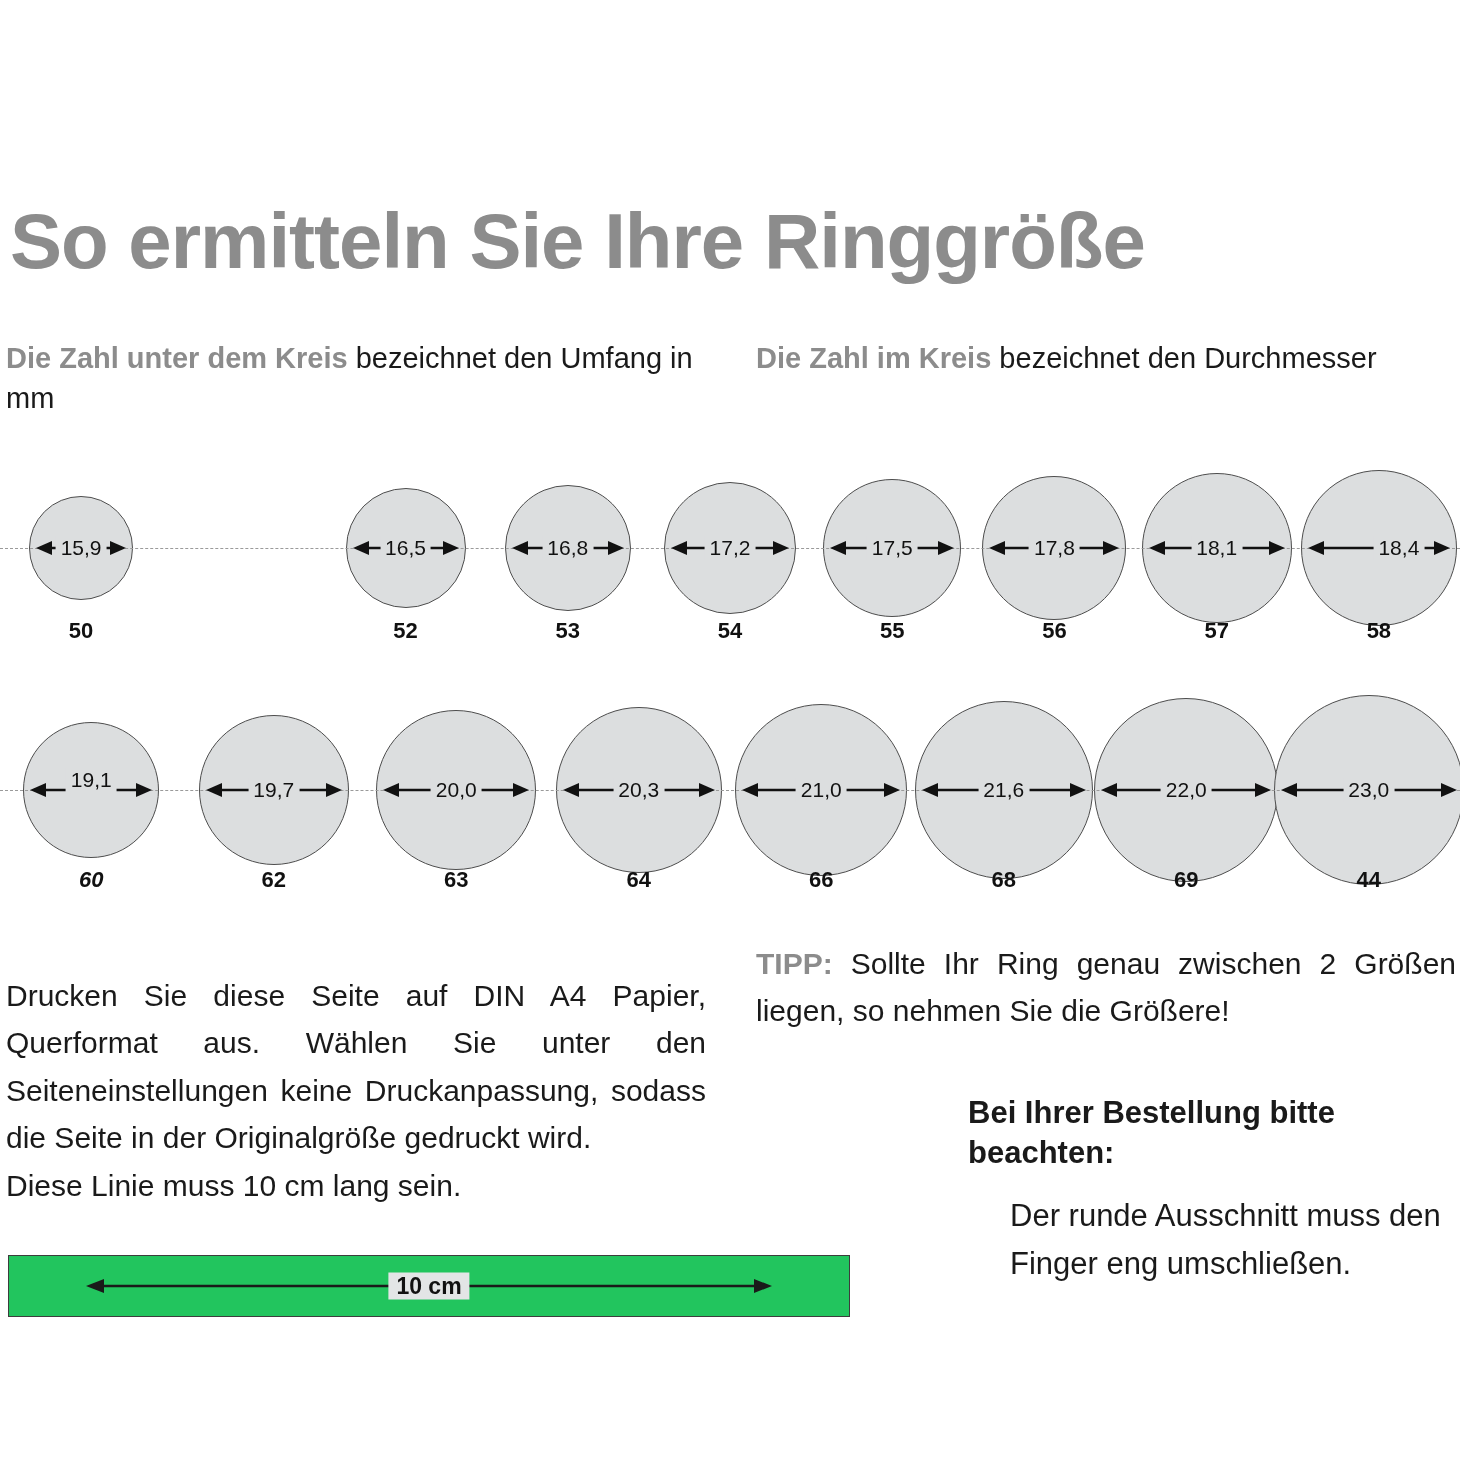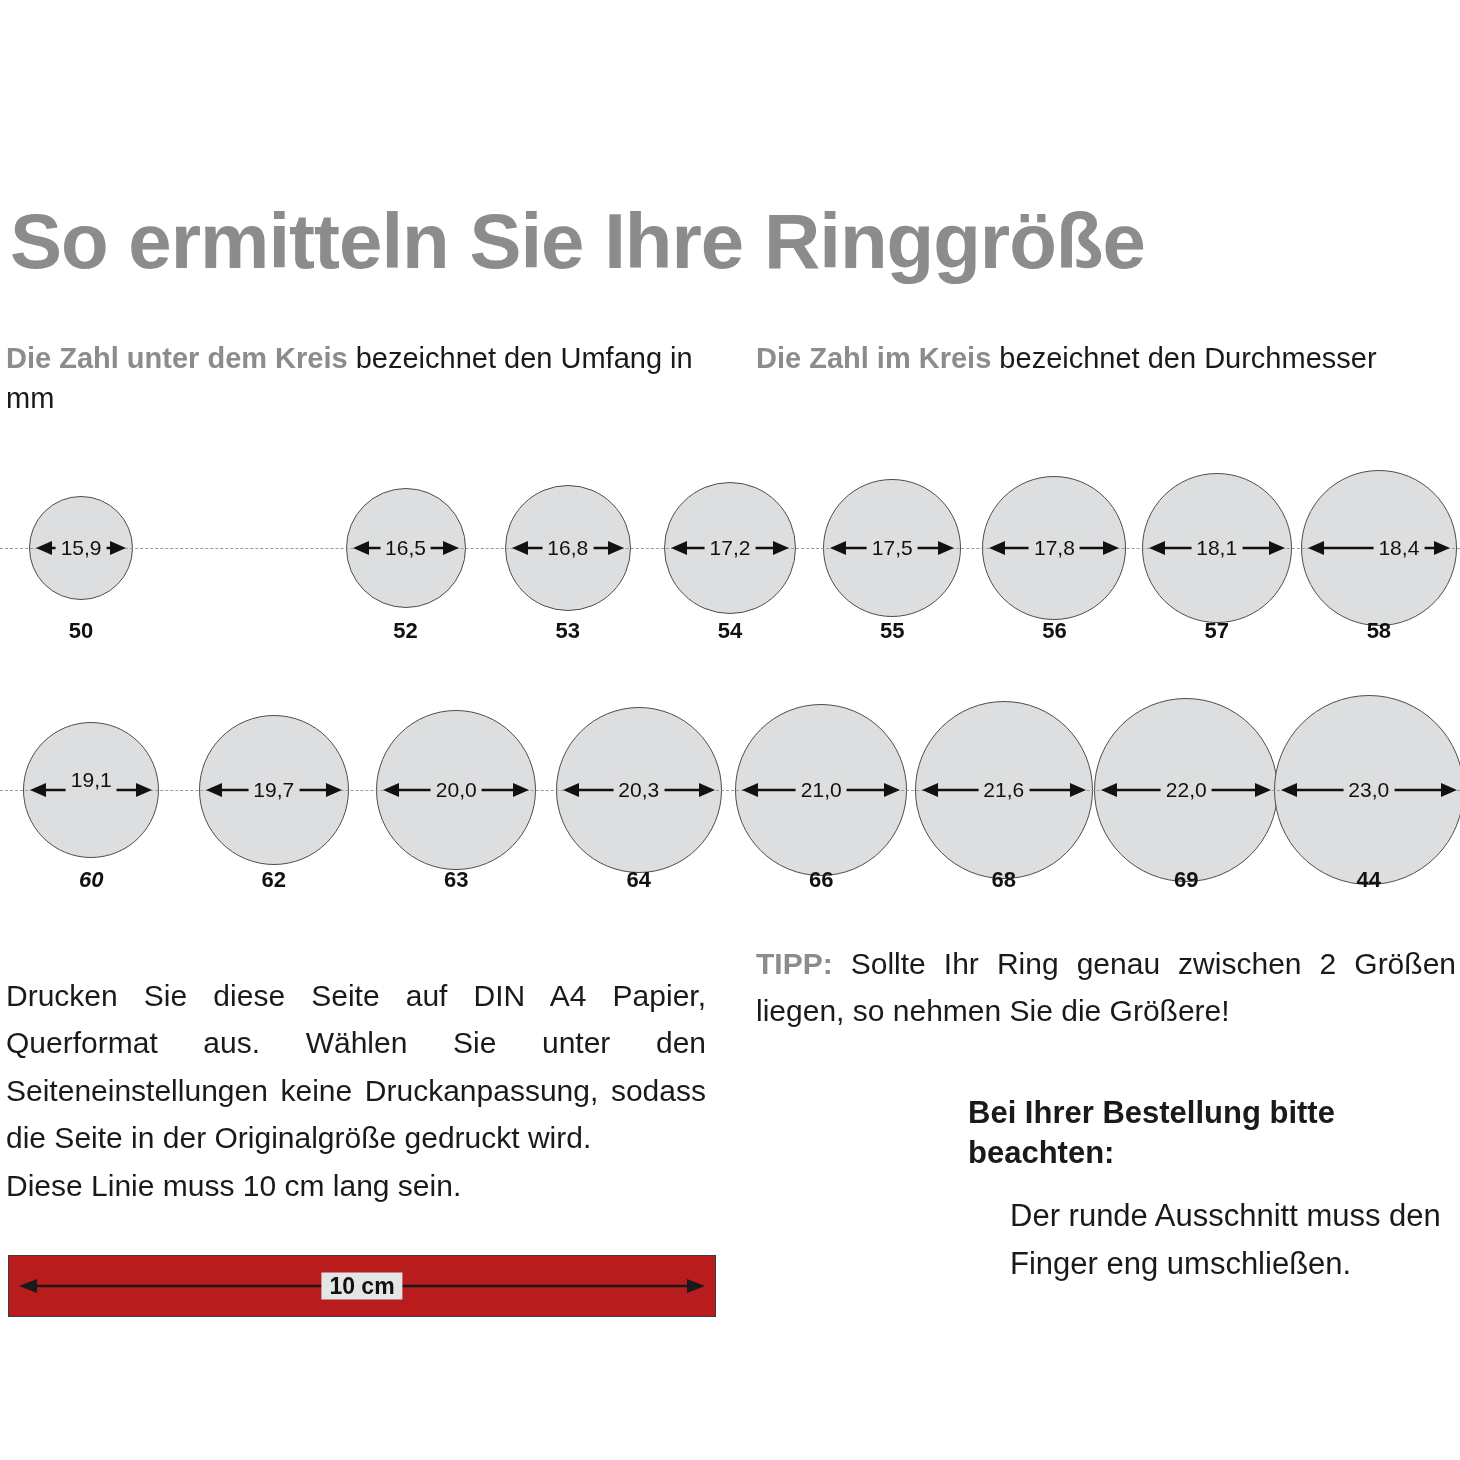--- a/index.html
+++ b/index.html
@@ -151,24 +151,24 @@
     font-size: 31px;
     line-height: 1.55;
     color: #1a1a1a;
   }
 
   
   .ruler {
     position: absolute;
     left: 8px;
     top: 1255px;
-    width: 708px;
+    width: 842px;
     height: 62px;
     border: 1.5px solid #3d3d3d;
-    background: #b91c1c;
+    background: #22c55e;
     box-sizing: border-box;
   }
   .ruler-label {
     position: absolute;
     left: 50%;
     top: 50%;
     transform: translate(-50%, -50%);
     font-size: 23px;
     font-weight: bold;
     background: #e3e5e6;

